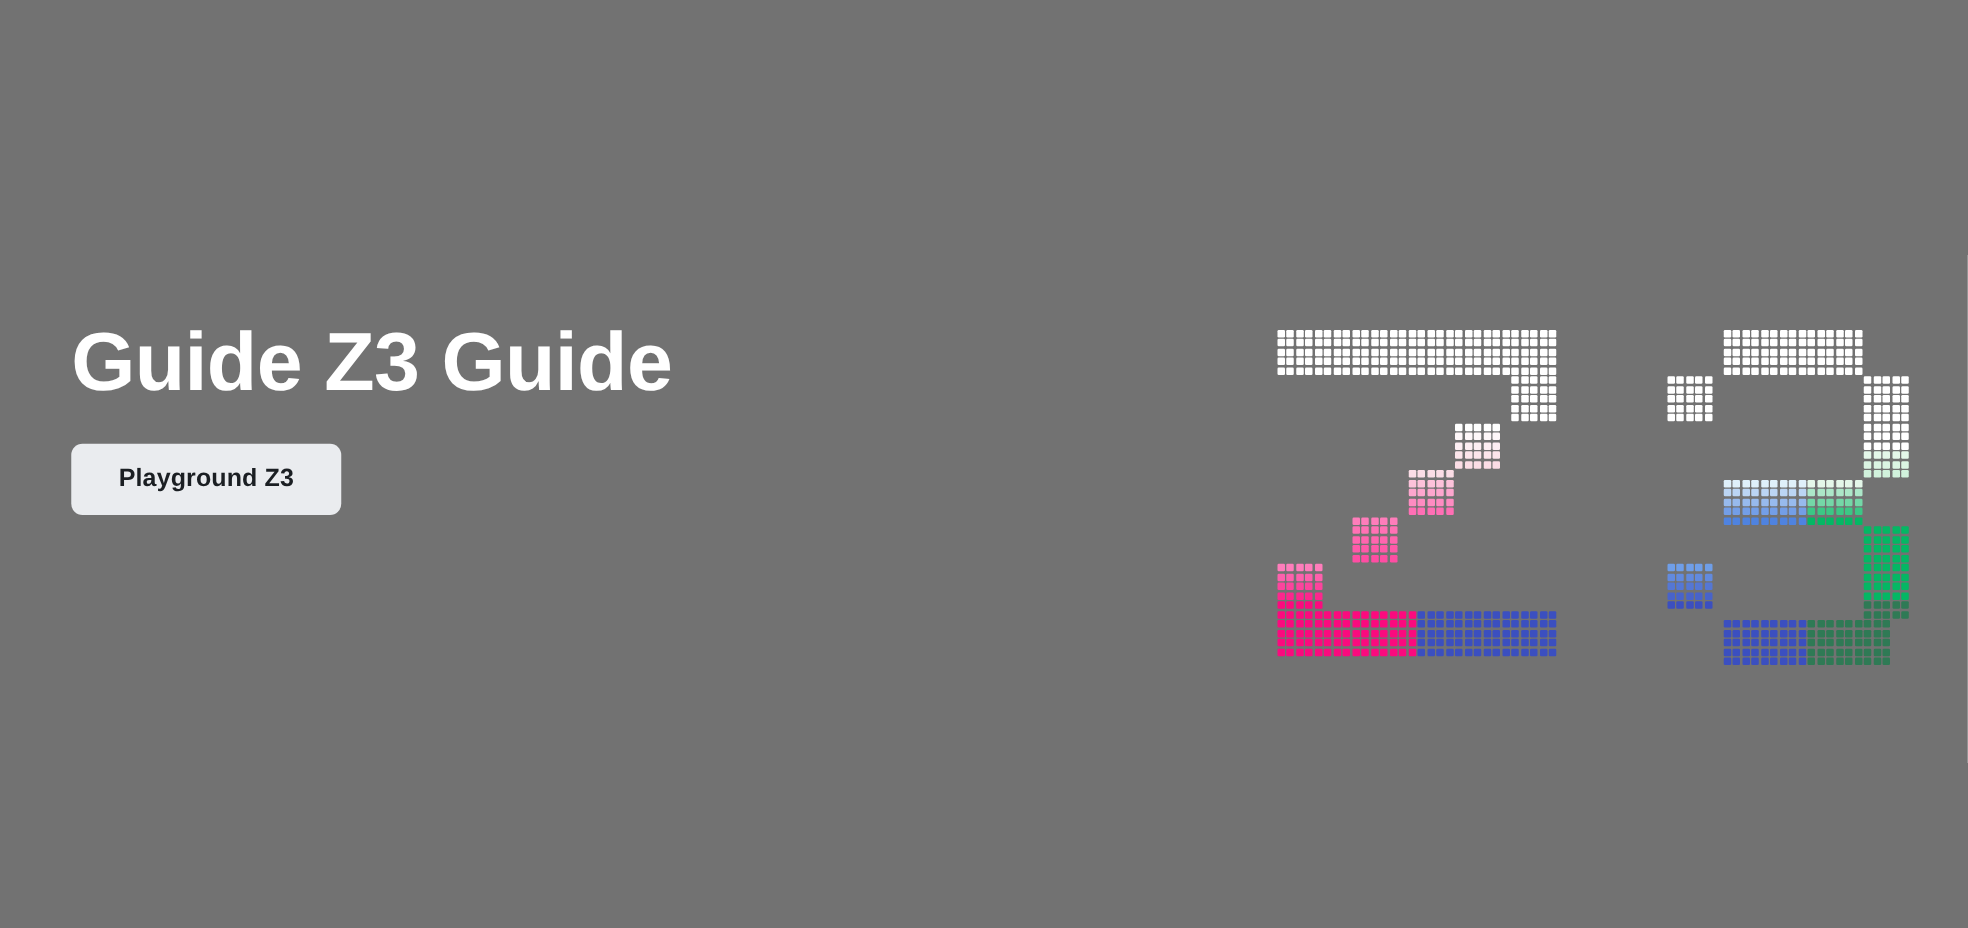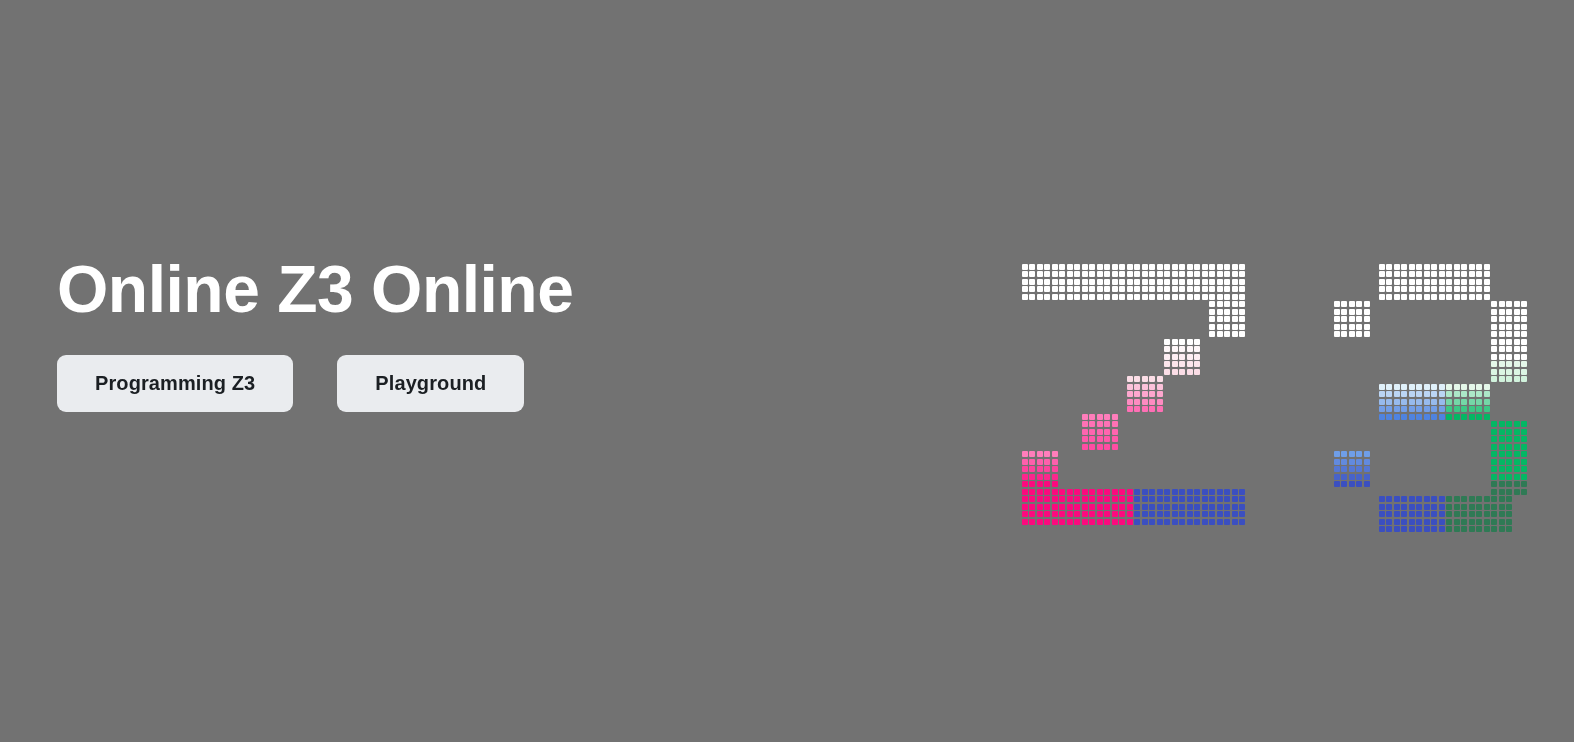--- a/index.html
+++ b/index.html
@@ -82,25 +82,24 @@
     height: 6.4px;
     border-radius: 1px;
   }
 </style>
 </head>
 <body>
 
 <div id="hero">
 
   <div id="hero-content">
-    <h1 id="page-title">Online Z3 Online</h1>
+    <h1 id="page-title">Guide Z3 Guide</h1>
 
     <div id="cta-row">
-      <button class="cta-button">Programming Z3</button>
-      <button class="cta-button">Playground</button>
+      <button class="cta-button">Playground Z3</button>
     </div>
   </div>
 
   <div id="logo">
       <div class="glyph" style="left: 0px;">
         <div class="pixel-block" style="left: 0px; top: 0px; width: 225px; height: 37.5px;">
           <div class="pcell" style="left: 0.6px; top: 0.6px; background: rgb(255, 255, 255);"></div>
           <div class="pcell" style="left: 8.1px; top: 0.6px; background: rgb(255, 255, 255);"></div>
           <div class="pcell" style="left: 15.6px; top: 0.6px; background: rgb(255, 255, 255);"></div>
           <div class="pcell" style="left: 23.1px; top: 0.6px; background: rgb(255, 255, 255);"></div>

